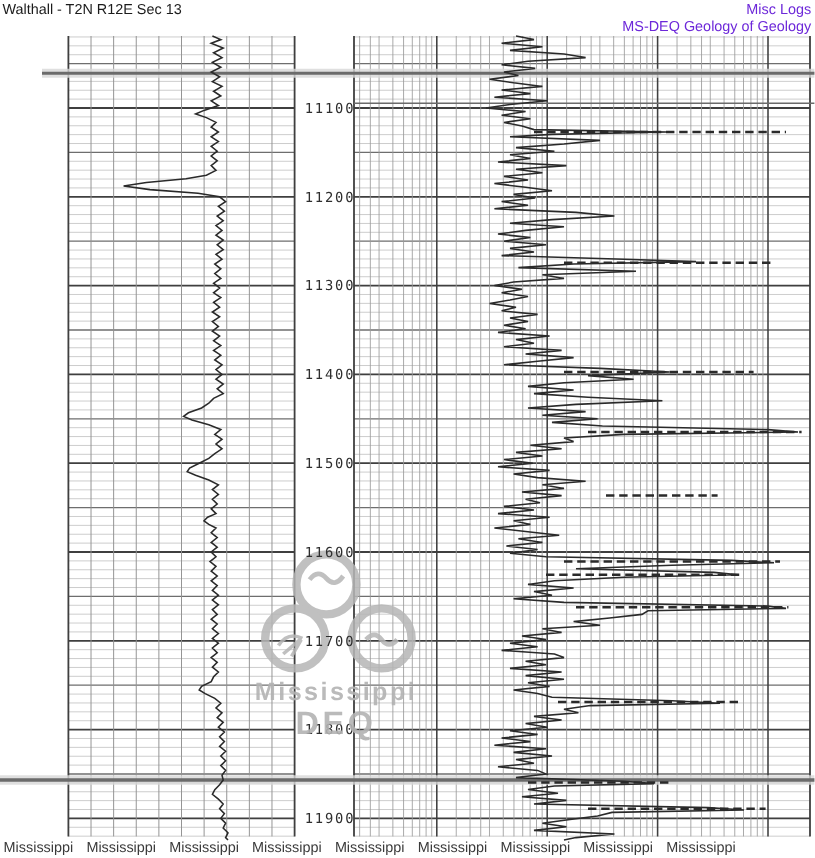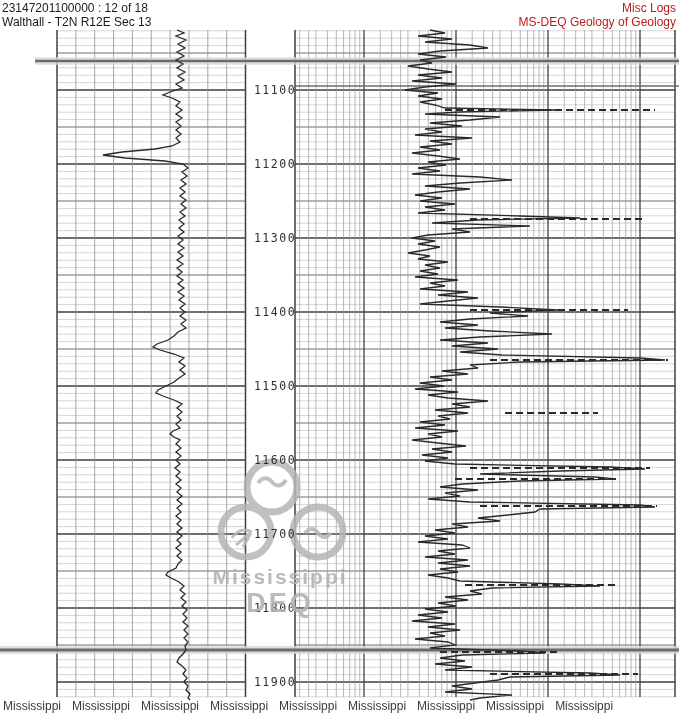--- a/index.html
+++ b/index.html
@@ -1,41 +1,40 @@
 <!DOCTYPE html>
 <html><head>
 <meta charset="utf-8">
 <style>
   html,body{margin:0;padding:0;background:#ffffff;}
   .page{
     position:relative;width:679px;height:715px;background:#ffffff;overflow:hidden;
     font-family:"Liberation Sans", sans-serif;
   }
   .hdr-left{position:absolute;left:2px;top:1px;font-size:12px;line-height:14px;color:#1b1b1b;}
-  .hdr-right{position:absolute;right:3px;top:1px;font-size:12px;line-height:14px;color:#b91c1c;text-align:right;}
+  .hdr-right{position:absolute;right:3px;top:1px;font-size:12px;line-height:14px;color:#6d28d9;text-align:right;}
   .log-svg{position:absolute;left:0;top:0;}
   .wm-text{
     position:absolute;text-align:center;color:#b3b3b3;font-weight:bold;
     font-family:"Liberation Sans", sans-serif;letter-spacing:2px;z-index:5;opacity:.9;
   }
   .wm-line1{left:205px;top:565px;width:150px;font-size:21px;}
   .wm-line2{left:230px;top:588px;width:100px;font-size:27px;letter-spacing:3px;}
   .footer-row{
     position:absolute;left:3px;top:699px;width:676px;display:flex;gap:11px;
     font-size:12px;color:#3a3a3a;z-index:6;
   }
   .footer-row span{white-space:nowrap;}
 </style>
 </head>
 <body>
 
 <div class="page">
 
   <div class="hdr-left">
-    <div>23147201100000 : 12 of 18</div>
     <div>Walthall - T2N R12E Sec 13</div>
   </div>
 
   <div class="hdr-right">
     <div>Misc Logs</div>
     <div>MS-DEQ Geology of Geology</div>
   </div>
 
   <svg id="log-svg" class="log-svg" width="679" height="715" viewBox="0 0 679 715">
     <g id="grid-layer">

